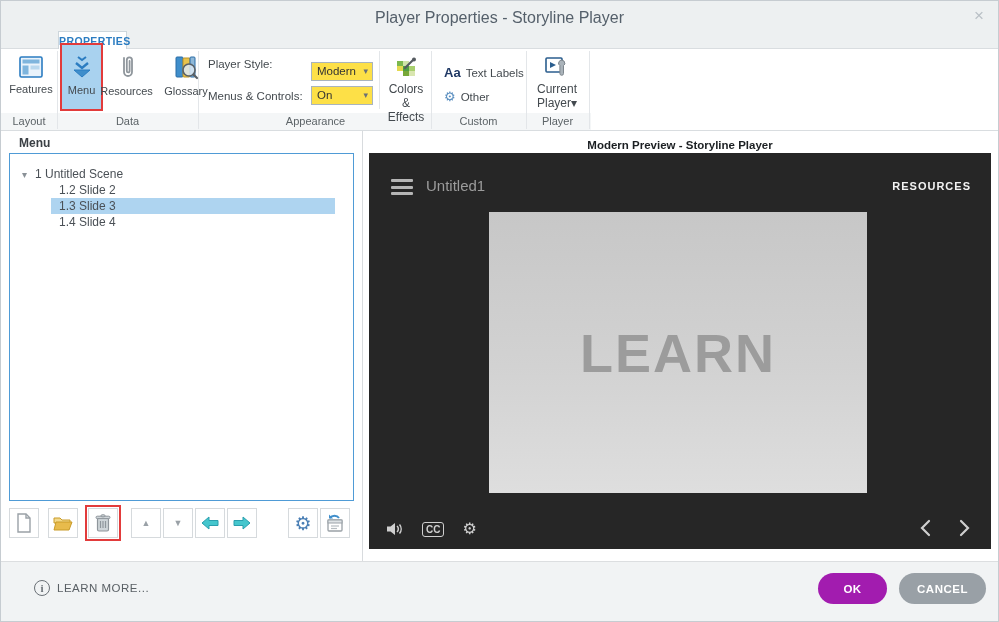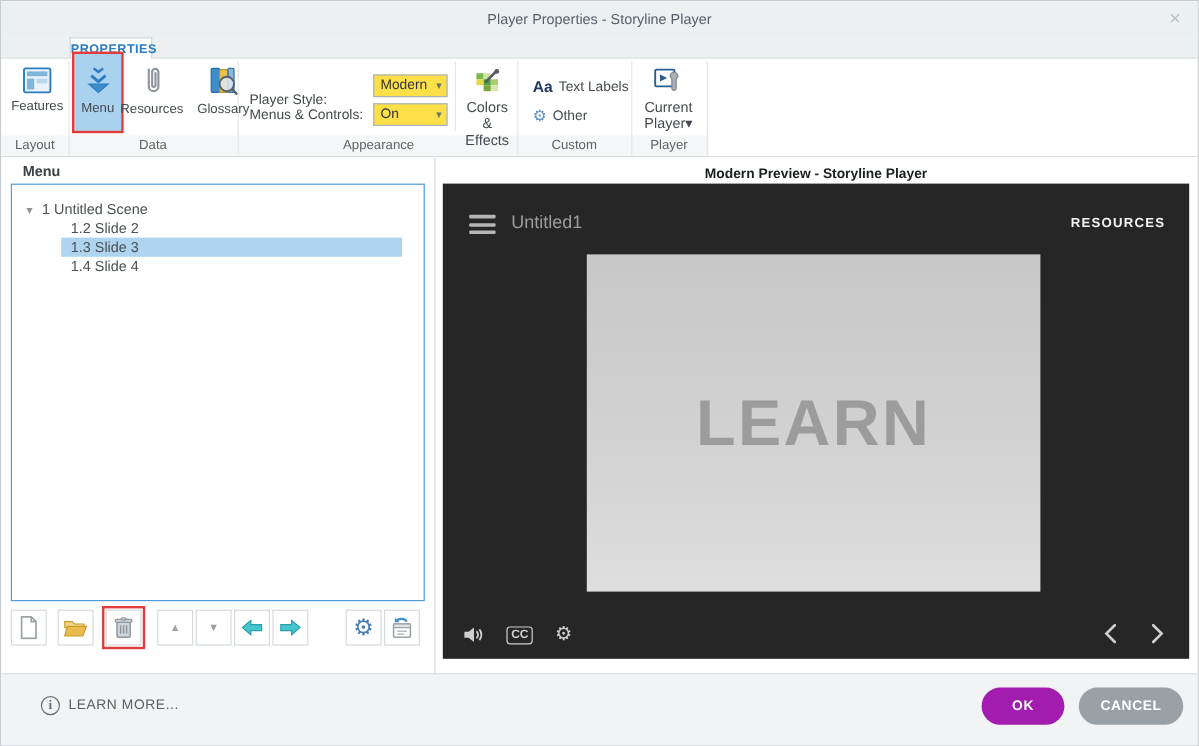--- a/index.html
+++ b/index.html
@@ -1,21 +1,21 @@
 <!DOCTYPE html>
 <html><head>
 <meta charset="utf-8">
 <style>
   * { margin:0; padding:0; box-sizing:border-box; }
   html,body { width:999px; height:622px; font-family:"Liberation Sans", sans-serif; }
   .window { position:relative; width:999px; height:622px; background:#fff; border:1px solid #c6ccd1; overflow:hidden; }
 
   
   .titlebar { position:absolute; left:0; top:0; width:100%; height:31px; background:#edf0f1; }
-  .titlebar .title { position:absolute; left:0; right:0; top:8px; text-align:center; font-size:12px; color:#55606b; }
+  .titlebar .title { position:absolute; left:0; right:0; top:8px; text-align:center; font-size:16px; color:#55606b; }
   .titlebar .close { position:absolute; right:14px; top:6px; font-size:17px; color:#b9c0c6; cursor:pointer; line-height:1; }
 
   
   .tabstrip { position:absolute; left:0; top:31px; width:100%; height:17px; background:#edf0f1; border-bottom:1px solid #d9dde0; }
   .tab { position:absolute; left:57px; top:-1px; width:69px; height:19px; background:#fff; border:1px solid #cdd6dc; border-bottom:none; font-size:10.5px; font-weight:bold; color:#2b7cc1; text-align:center; line-height:18px; letter-spacing:.4px; }
 
   
   .ribbon { position:absolute; left:0; top:48px; width:100%; height:82px; background:#fff; border-bottom:1px solid #d9dde0; }
   .labelstrip { position:absolute; left:0; top:64px; width:590px; height:17px; background:#f4f6f7; }
   .glabel { position:absolute; top:2px; font-size:11px; color:#5c6367; text-align:center; }
@@ -139,21 +139,21 @@
           <rect x="11" y="4" width="7" height="19" rx="1" fill="#e8c34c" stroke="#bd9425"></rect>
           <rect x="18" y="3" width="5" height="20" rx="1" fill="#8fb8d8" stroke="#2a6da6"></rect>
           <circle cx="17" cy="16" r="6" fill="#dce9f4" fill-opacity="0.85" stroke="#5a6océ167" stroke-width="1.6"></circle>
           <circle cx="17" cy="16" r="6" fill="none" stroke="#5a6167" stroke-width="1.6"></circle>
           <line x1="21.5" y1="20.5" x2="25" y2="24" stroke="#5a6167" stroke-width="2.2" stroke-linecap="round"></line>
         </svg>
       </span>
       <span class="lbl">Glossary</span>
     </div>
 
-    <span class="dd-label" style="left:207px; top:29px;">Player Style:</span>
+    <span class="dd-label" style="left:207px; top:9px;">Player Style:</span>
     <div class="dd" style="left:310px; top:13px;">
       <span>Modern</span>
       <span class="arr">▾</span>
     </div>
     <span class="dd-label" style="left:207px; top:41px;">Menus &amp; Controls:</span>
     <div class="dd" style="left:310px; top:37px;">
       <span>On</span>
       <span class="arr">▾</span>
     </div>
 

